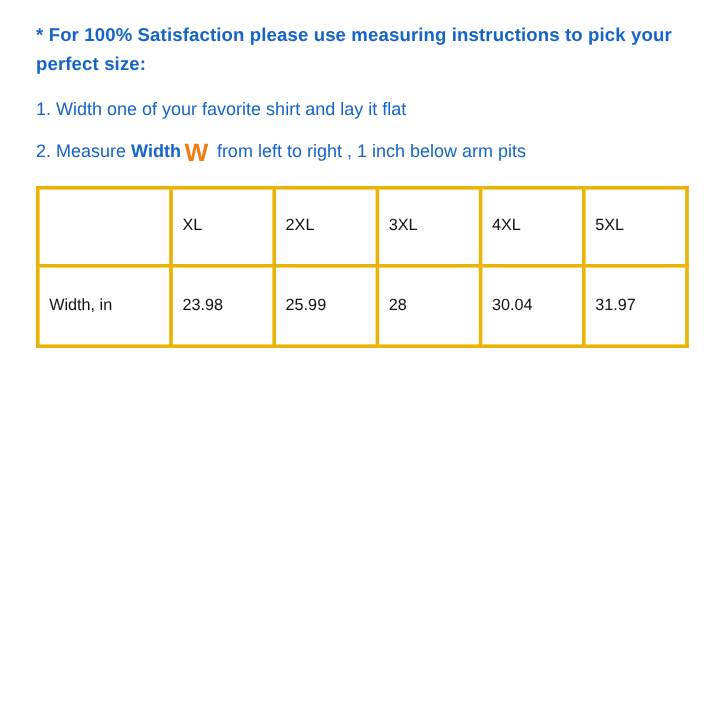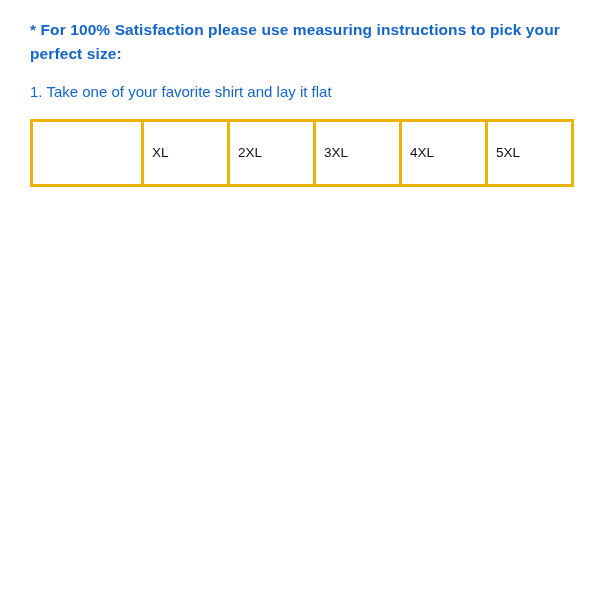--- a/index.html
+++ b/index.html
@@ -90,33 +90,44 @@
   }
 </style>
 </head>
 <body>
 
 <div class="page">
 
   <p class="headline">* For 100% Satisfaction please use measuring instructions to pick your perfect size:</p>
 
   <p class="step">
-    <span>1.</span><span> Take one of your favorite shirt and </span><span class="underline">lay it flat</span>
+    <span>1.</span><span> Width one of your favorite shirt and </span><span class="underline">lay it flat</span>
   </p>
 
+  <p class="step">
+    <span>2.</span><span> Measure </span><span class="bold">Width</span><span class="glyph glyph-w">W</span><span> from left to right , 1 inch below arm pits</span>
+  </p>
 
 
   <table class="size-table">
     <thead>
       <tr>
         <th class="col-label"></th>
         <th>XL</th>
         <th>2XL</th>
         <th>3XL</th>
         <th>4XL</th>
         <th>5XL</th>
       </tr>
     </thead>
     <tbody>
+      <tr>
+        <td class="col-label">Width, in</td>
+        <td>23.98</td>
+        <td>25.99</td>
+        <td>28</td>
+        <td>30.04</td>
+        <td>31.97</td>
+      </tr>
     </tbody>
   </table>
 
 </div>
 
 </body></html>

